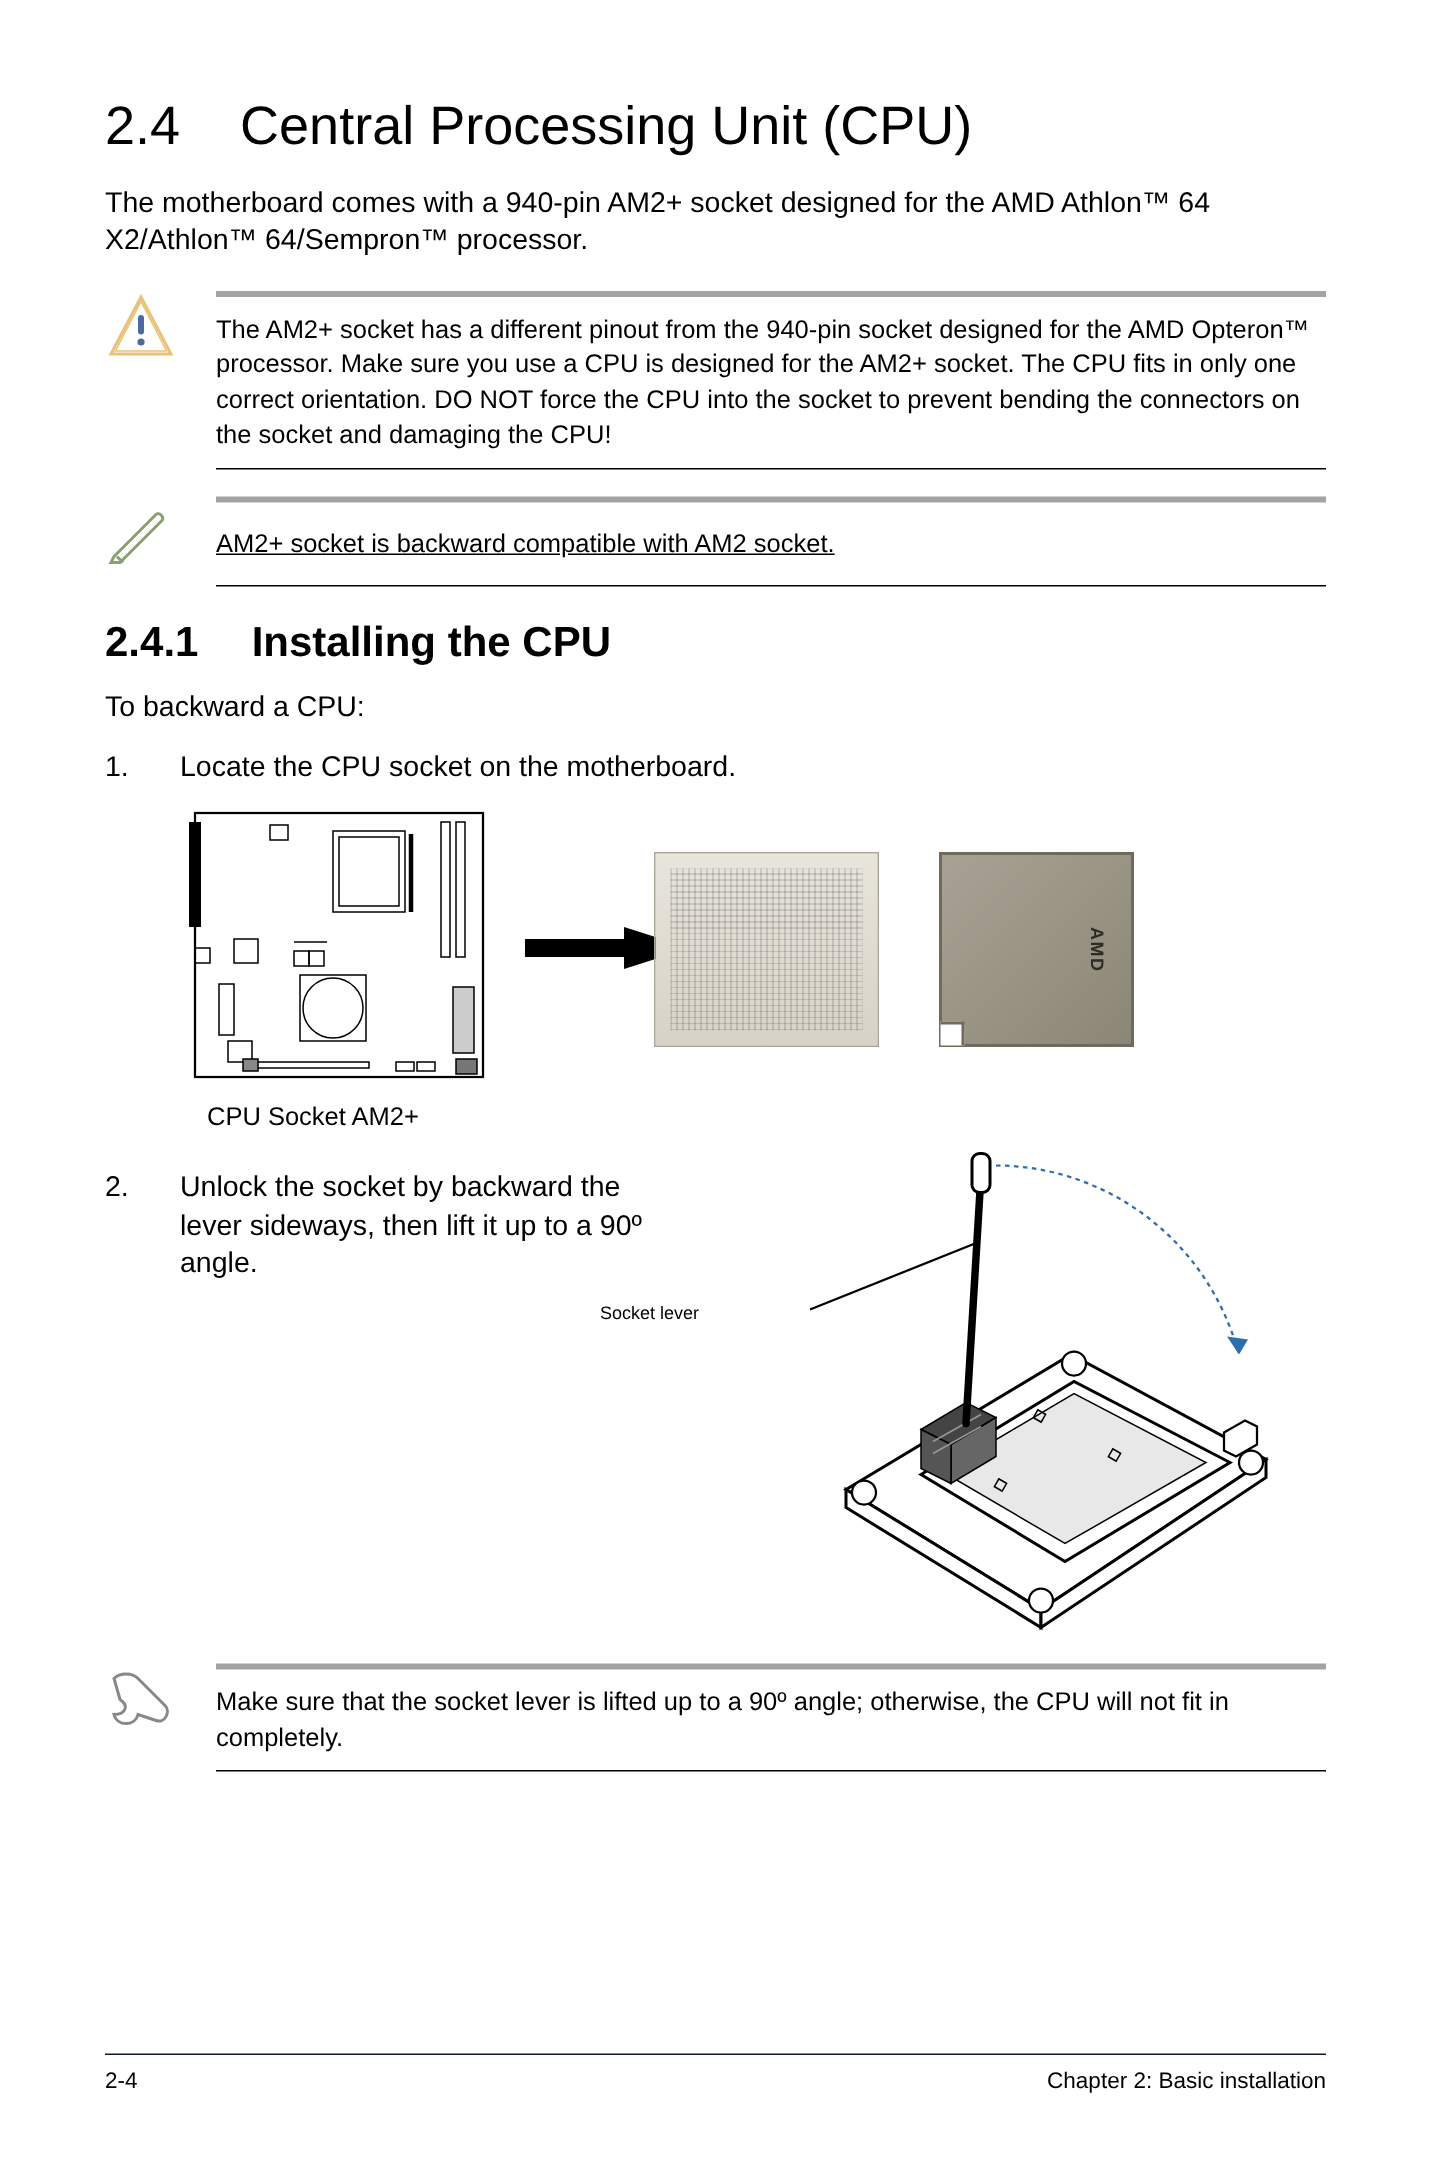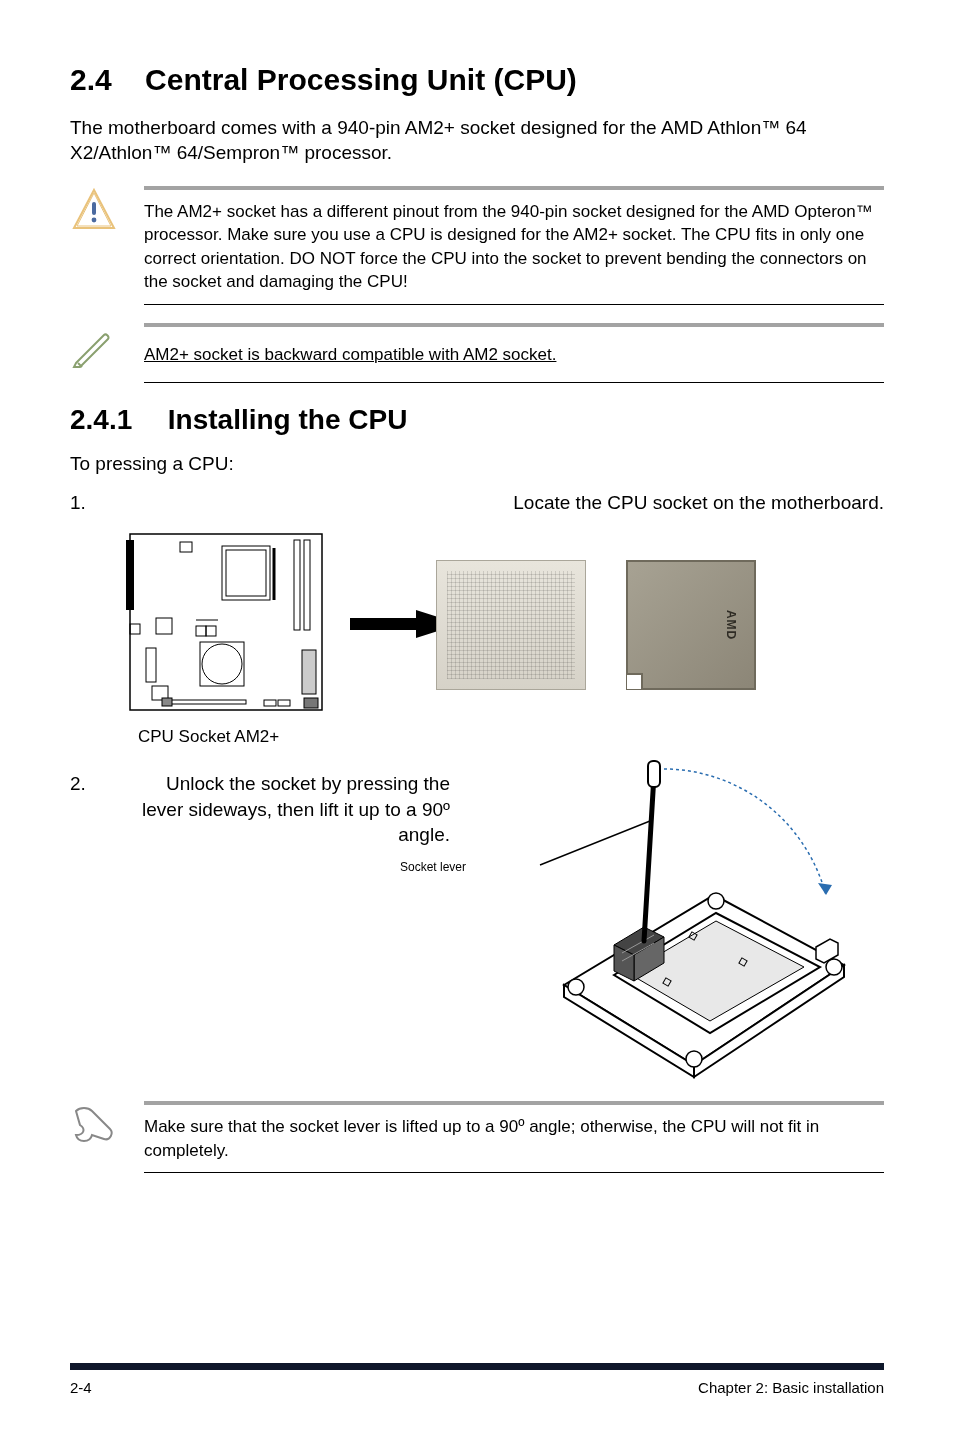--- a/index.html
+++ b/index.html
@@ -8,22 +8,22 @@
     width: 954px;
     height: 1438px;
     background: #fff;
     color: #000;
     padding: 60px 70px 40px 70px;
     position: relative;
     font-size: 18px;
     line-height: 1.35;
   }
   .h1 {
-    font-size: 30px;
-    font-weight: bold;
+    font-size: 36px;
+    font-weight: normal;
     margin-bottom: 14px;
     font-family: Verdana, Arial, sans-serif;
   }
   .intro {
     margin-bottom: 20px;
     font-size: 19px;
   }
   .note-block {
     display: flex;
     align-items: flex-start;
@@ -53,21 +53,21 @@
   }
   .h2 .num { display:inline-block; width: 90px; }
   .p-body { font-size: 19px; margin-bottom: 14px; }
   .step {
     display: flex;
     gap: 26px;
     font-size: 19px;
     margin-bottom: 14px;
   }
   .step-num { flex: 0 0 24px; }
-  .step-body { flex: 1; text-align: right; }
+  .step-body { flex: 1; }
 
   .diagram-row {
     display: flex;
     align-items: center;
     gap: 30px;
     margin: 8px 0 6px 56px;
   }
   .board-svg { width: 200px; height: 190px; }
   .arrow-big {
     width: 0; height: 0;
@@ -139,21 +139,21 @@
     top: -16px;
     width: 360px;
     height: 340px;
   }
 
   .footer {
     position: absolute;
     bottom: 40px;
     left: 70px;
     right: 70px;
-    border-top: 7px solid #0f172a;
+    border-top: 1px solid #0f172a;
     padding-top: 8px;
     font-size: 15px;
     display: flex;
     justify-content: space-between;
   }
 
   
   .icon-caution-svg, .icon-pencil-svg, .icon-hand-svg { width:48px; height:48px; }
 
   .step2-text { max-width: 330px; }
@@ -192,21 +192,21 @@
   <div class="note-text-wrap" style="padding:16px 0;text-decoration:underline;">
     <span>AM2+ socket is backward compatible with AM2 socket.</span>
   </div>
 </div>
 
 <div class="h2">
   <span class="num">2.4.1</span>
   <span>Installing the CPU</span>
 </div>
 
-<p class="p-body">To pressing a CPU:</p>
+<p class="p-body">To backward a CPU:</p>
 
 <div class="step">
   <div class="step-num">1.</div>
   <div class="step-body">Locate the CPU socket on the motherboard.</div>
 </div>
 
 <div class="diagram-row">
   <svg class="board-svg" viewBox="0 0 200 190">
     <rect x="4" y="4" width="192" height="176" fill="none" stroke="#000" stroke-width="1.5"></rect>
 
@@ -254,21 +254,21 @@
   <div class="cpu-img">
     <span class="amd">AMD</span>
   </div>
 </div>
 
 <div class="board-caption">CPU Socket AM2+</div>
 
 <div class="step2-wrap">
   <div class="step">
     <div class="step-num">2.</div>
-    <div class="step-body step2-text">Unlock the socket by pressing the lever sideways, then lift it up to a 90º angle.</div>
+    <div class="step-body step2-text">Unlock the socket by backward the lever sideways, then lift it up to a 90º angle.</div>
   </div>
 
   <div class="socket-lever-label">Socket lever</div>
 
   <svg class="lever-svg" viewBox="0 0 360 340">
 
     <polygon points="60,230 210,140 340,210 190,310" fill="#fff" stroke="#000" stroke-width="2"></polygon>
     <polygon points="60,230 190,310 190,322 60,242" fill="#fff" stroke="#000" stroke-width="2"></polygon>
     <polygon points="190,310 340,210 340,222 190,322" fill="#fff" stroke="#000" stroke-width="2"></polygon>
 

